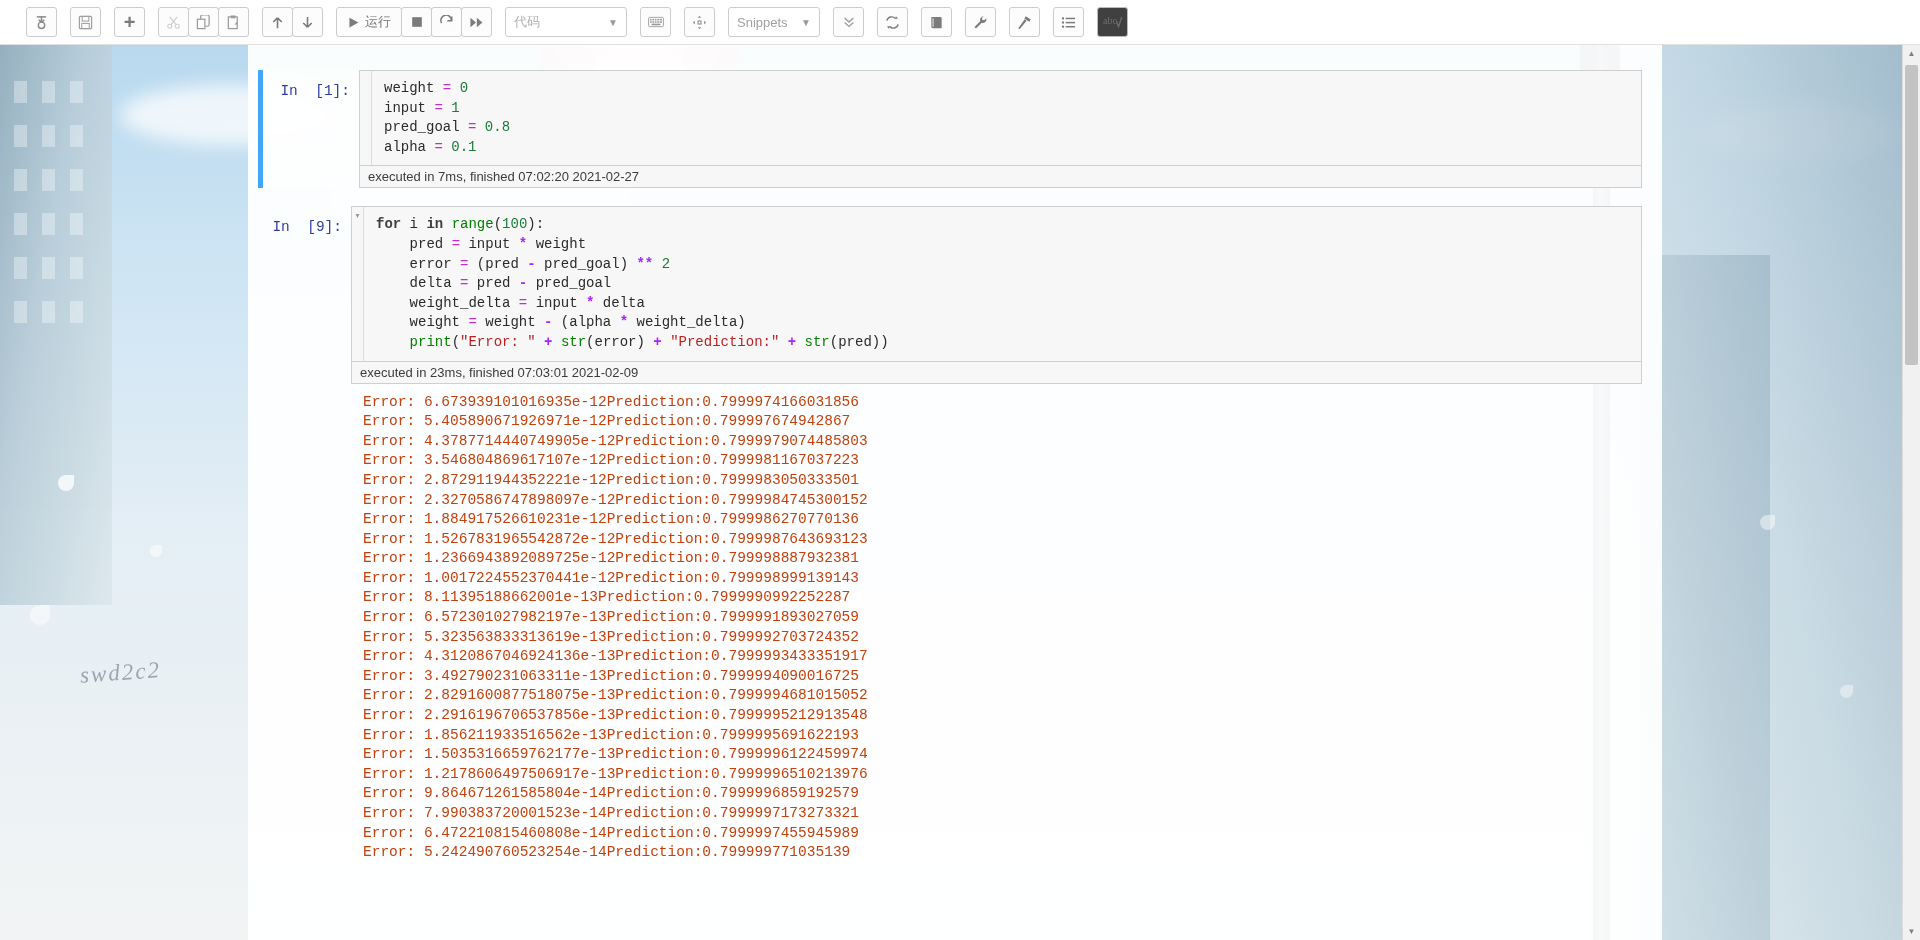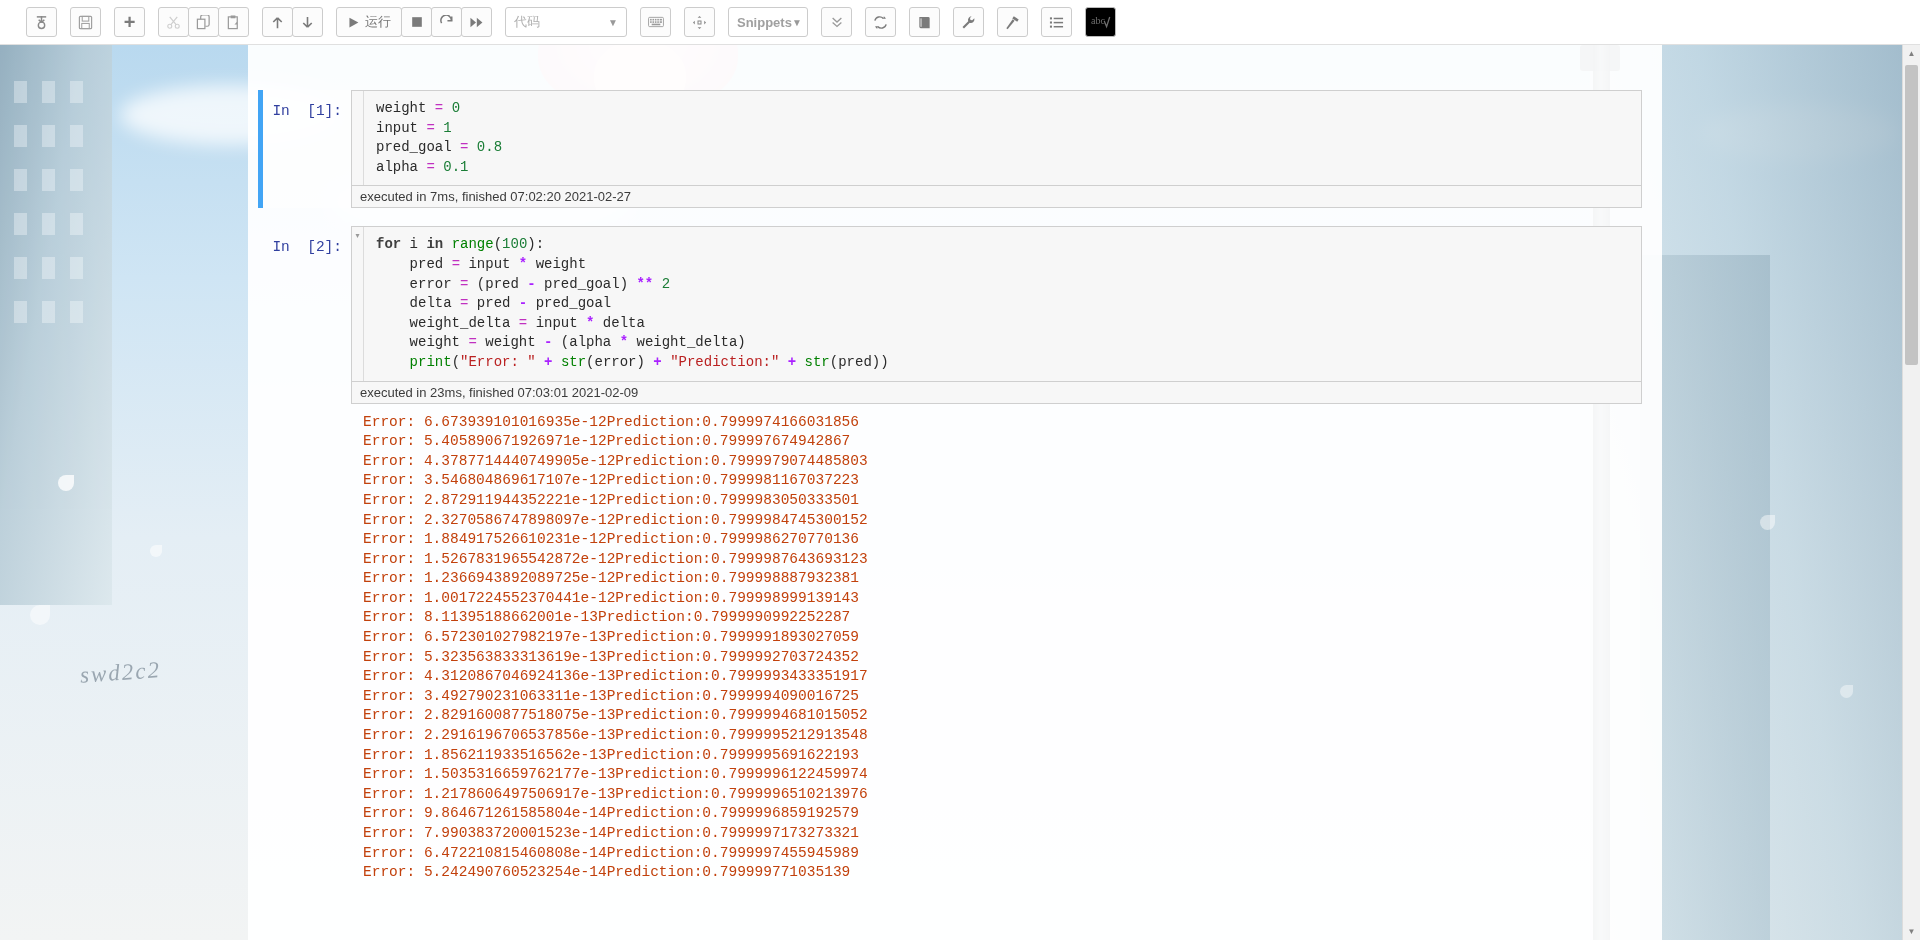--- a/index.html
+++ b/index.html
@@ -27,32 +27,32 @@
     background:#fcfcfc;
     display:flex;align-items:center;justify-content:center;
     color:#8a8a8a;
     font-size:15px;
     box-sizing:border-box;
     margin-left:-1px;
     border-radius:3px;
   }
   .tgroup .tbtn:first-child{margin-left:0;}
   .tbtn.wide{width:auto;padding:0 10px;}
-  .tbtn.active{background:#000000;border-color:#bbb;}
+  .tbtn.active{background:#404040;border-color:#bbb;}
   .tbtn.disabled{color:#cfcfcf;}
   .tbtn svg{display:block;}
   .run-btn{width:auto;padding:0 9px;gap:5px;}
   .run-label{font-size:13px;color:#777;}
   .tsel{
     height:30px;width:122px;border:1px solid #cccccc;background:#fff;
     border-radius:3px;display:flex;align-items:center;
     justify-content:space-between;padding:0 8px;box-sizing:border-box;
     color:#b0b0b0;font-size:13px;margin-right:13px;
   }
-  .tsel.snip{width:80px;color:#a0a0a0;margin-right:0;font-weight:bold;}
+  .tsel.snip{width:92px;color:#a0a0a0;margin-right:0;}
   .caret{font-size:10px;color:#999;}
 
   
   #backdrop{
     position:absolute;top:45px;left:0;width:1920px;height:895px;
     overflow:hidden;
     background:
       linear-gradient(180deg,#b9d9ef 0%,#cfe5f4 26%,#e4eef5 55%,#f2f4f4 100%);
     z-index:1;
   }
@@ -138,22 +138,21 @@
   }
 
   .cell{
     display:flex;align-items:flex-start;
     margin-bottom:18px;
     position:relative;
   }
   .cell.selected{
     border-left:5px solid #42a5f5;
     background:rgba(255,255,255,.45);
-    padding-left:0;
-    margin-top:20px;
+    padding-left:8px;
   }
   .cell.unselected{border-left:5px solid transparent;}
 
   .prompt{
     width:88px;min-width:88px;
     text-align:right;
     padding:13px 9px 0 0;
     font-family:"Liberation Mono",monospace;
     font-size:14.5px;
     color:#303F9F;
@@ -483,21 +482,21 @@
         <div class="prompt">In  [1]:</div>
         <div class="cellbody">
           <div class="inputarea">
             <div class="collapser"></div>
             <div class="codearea"><div><span>weight </span><span class="eq">=</span><span> </span><span class="num">0</span></div><div><span>input </span><span class="eq">=</span><span> </span><span class="num">1</span></div><div><span>pred_goal </span><span class="eq">=</span><span> </span><span class="num">0.8</span></div><div><span>alpha </span><span class="eq">=</span><span> </span><span class="num">0.1</span></div></div>
           </div>
           <div class="exec-status">executed in 7ms, finished 07:02:20 2021-02-27</div>
         </div>
       </div>
       <div class="cell unselected">
-        <div class="prompt">In  [2]:</div>
+        <div class="prompt">In  [9]:</div>
         <div class="cellbody">
           <div class="inputarea">
             <div class="collapser">▾</div>
             <div class="codearea"><div><span class="kw">for</span><span> i </span><span class="kw">in</span><span> </span><span class="bi">range</span><span>(</span><span class="num">100</span><span>):</span></div><div><span>    pred </span><span class="eq">=</span><span> input </span><span class="op">*</span><span> weight</span></div><div><span>    error </span><span class="eq">=</span><span> (pred </span><span class="op">-</span><span> pred_goal) </span><span class="op">**</span><span> </span><span class="num">2</span></div><div><span>    delta </span><span class="eq">=</span><span> pred </span><span class="op">-</span><span> pred_goal</span></div><div><span>    weight_delta </span><span class="eq">=</span><span> input </span><span class="op">*</span><span> delta</span></div><div><span>    weight </span><span class="eq">=</span><span> weight </span><span class="op">-</span><span> (alpha </span><span class="op">*</span><span> weight_delta)</span></div><div><span>    </span><span class="bi">print</span><span>(</span><span class="str">"Error: "</span><span> </span><span class="op">+</span><span> </span><span class="bi">str</span><span>(error) </span><span class="op">+</span><span> </span><span class="str">"Prediction:"</span><span> </span><span class="op">+</span><span> </span><span class="bi">str</span><span>(pred))</span></div></div>
           </div>
           <div class="exec-status">executed in 23ms, finished 07:03:01 2021-02-09</div>
           <div class="outarea"><div>Error: 6.673939101016935e-12Prediction:0.7999974166031856</div><div>Error: 5.405890671926971e-12Prediction:0.799997674942867</div><div>Error: 4.3787714440749905e-12Prediction:0.7999979074485803</div><div>Error: 3.546804869617107e-12Prediction:0.7999981167037223</div><div>Error: 2.872911944352221e-12Prediction:0.7999983050333501</div><div>Error: 2.3270586747898097e-12Prediction:0.7999984745300152</div><div>Error: 1.884917526610231e-12Prediction:0.7999986270770136</div><div>Error: 1.5267831965542872e-12Prediction:0.7999987643693123</div><div>Error: 1.2366943892089725e-12Prediction:0.799998887932381</div><div>Error: 1.0017224552370441e-12Prediction:0.799998999139143</div><div>Error: 8.11395188662001e-13Prediction:0.7999990992252287</div><div>Error: 6.572301027982197e-13Prediction:0.7999991893027059</div><div>Error: 5.323563833313619e-13Prediction:0.7999992703724352</div><div>Error: 4.3120867046924136e-13Prediction:0.7999993433351917</div><div>Error: 3.492790231063311e-13Prediction:0.7999994090016725</div><div>Error: 2.8291600877518075e-13Prediction:0.7999994681015052</div><div>Error: 2.2916196706537856e-13Prediction:0.7999995212913548</div><div>Error: 1.856211933516562e-13Prediction:0.7999995691622193</div><div>Error: 1.5035316659762177e-13Prediction:0.7999996122459974</div><div>Error: 1.2178606497506917e-13Prediction:0.7999996510213976</div><div>Error: 9.864671261585804e-14Prediction:0.7999996859192579</div><div>Error: 7.990383720001523e-14Prediction:0.7999997173273321</div><div>Error: 6.472210815460808e-14Prediction:0.7999997455945989</div><div>Error: 5.242490760523254e-14Prediction:0.799999771035139</div></div>
         </div>
       </div>
     </div>

